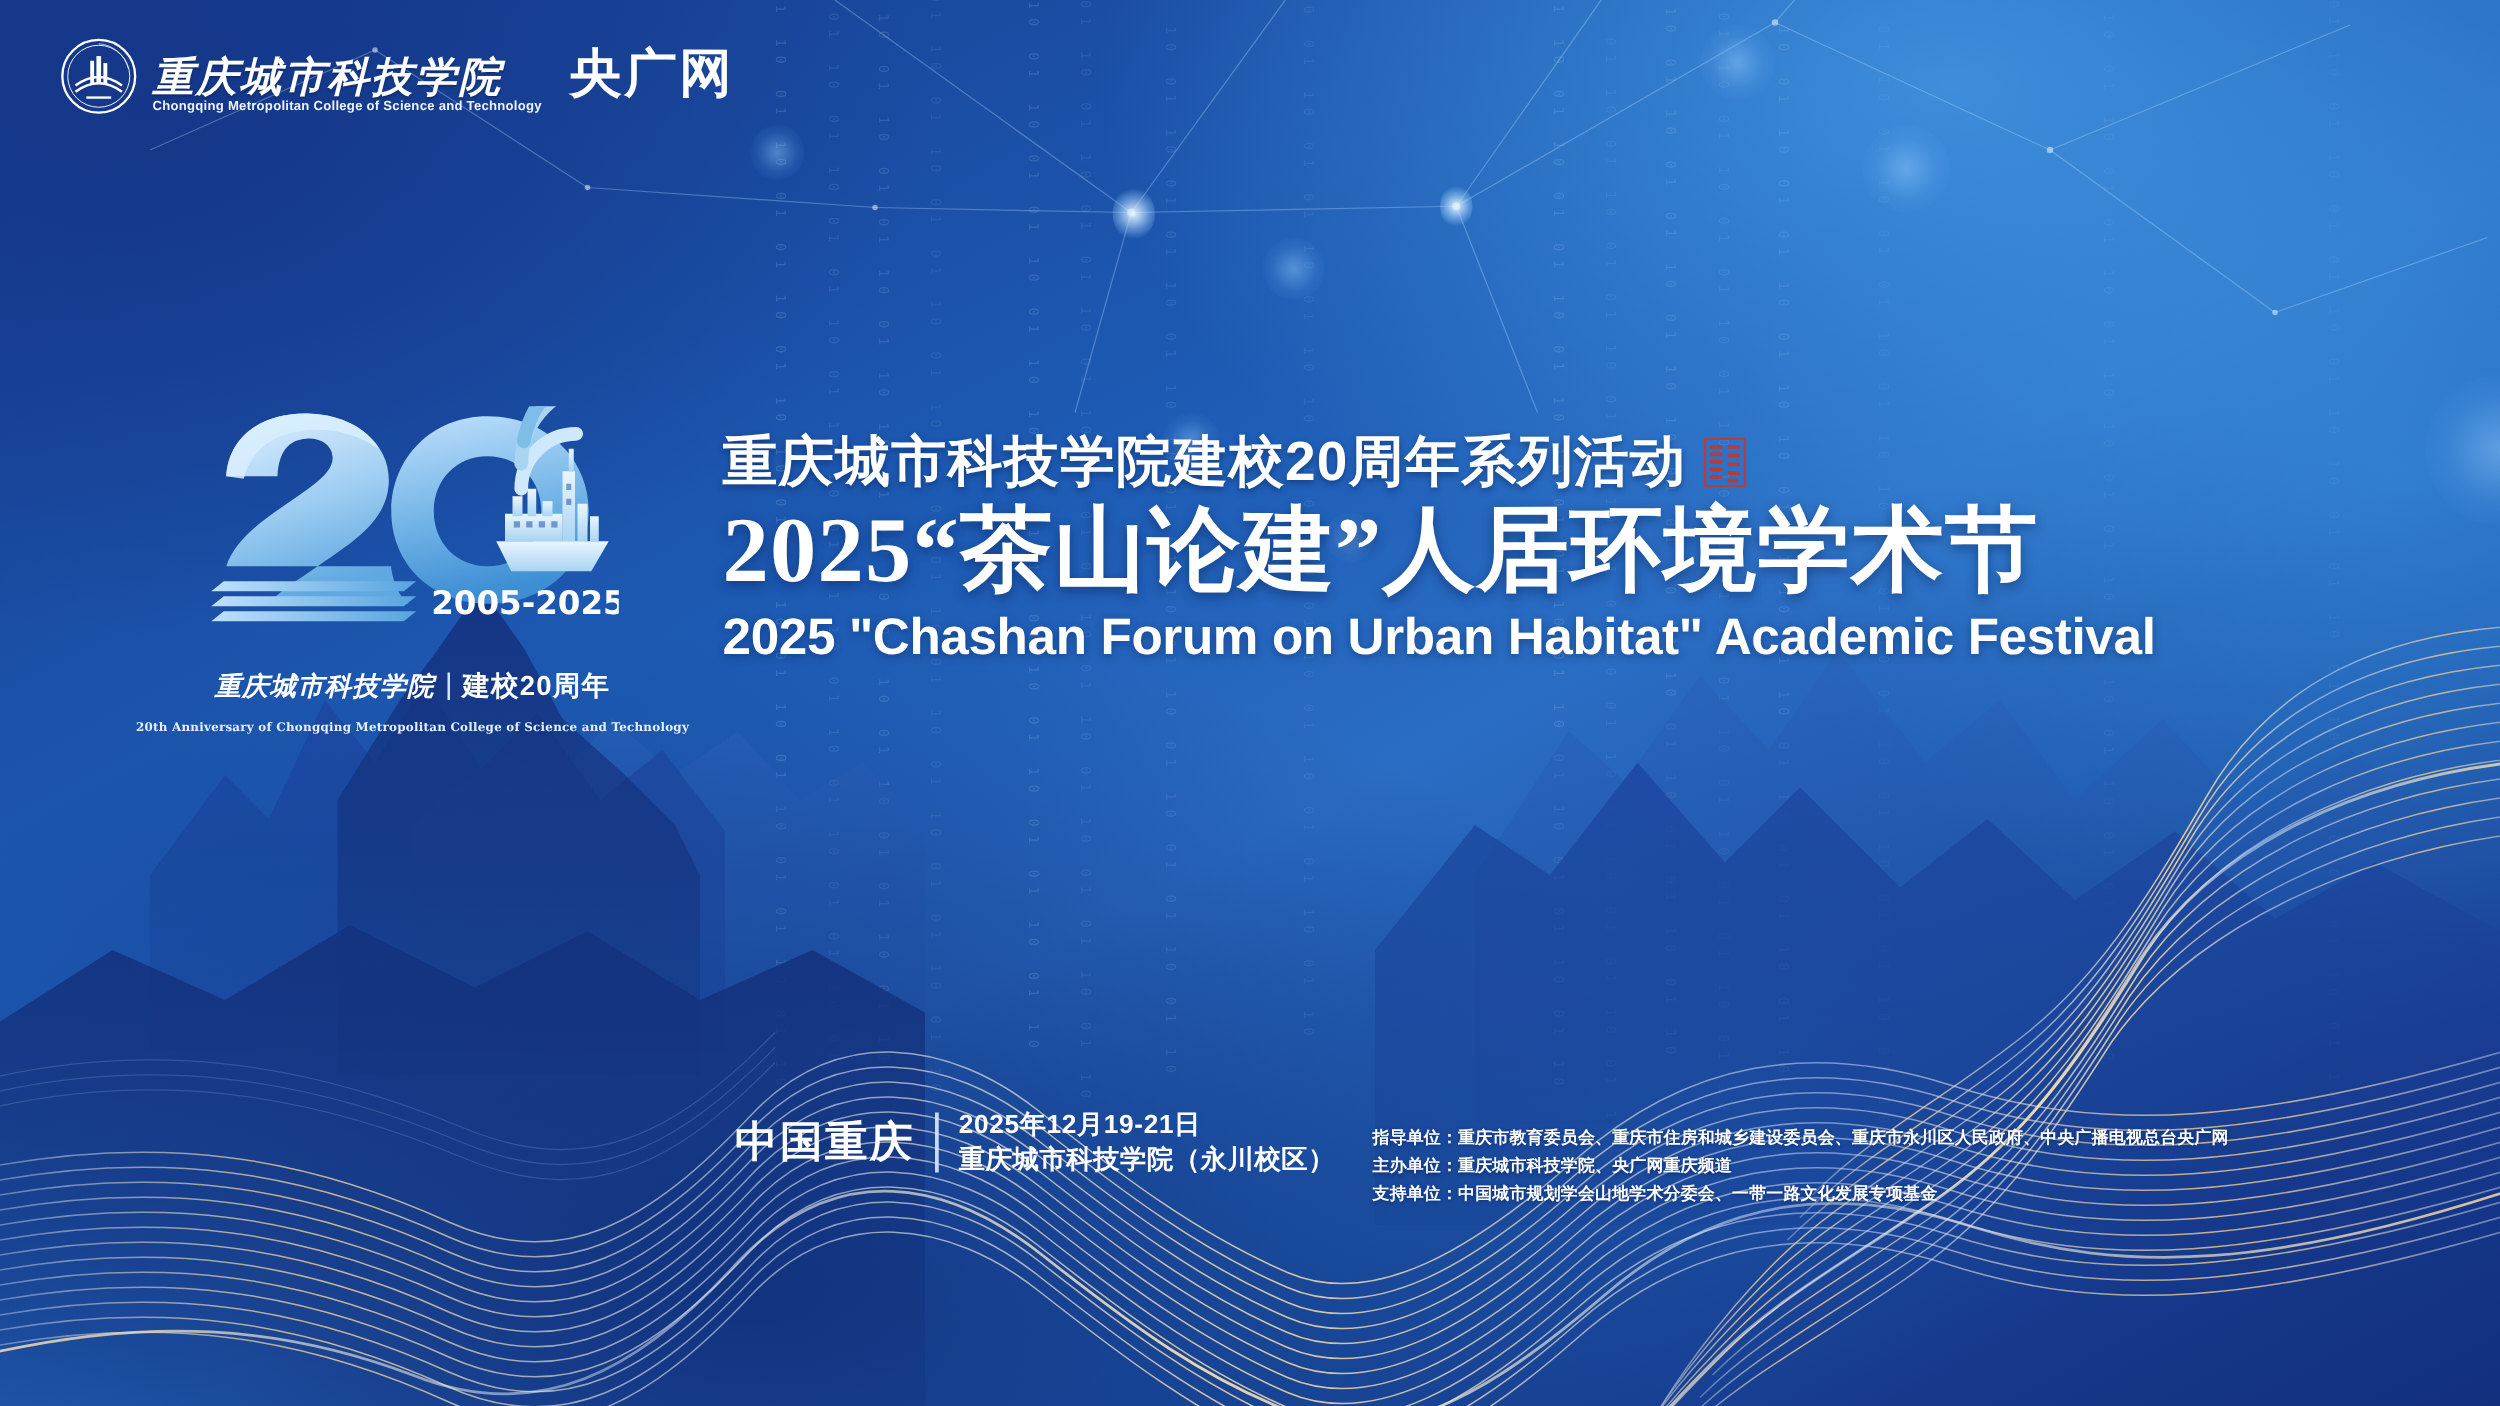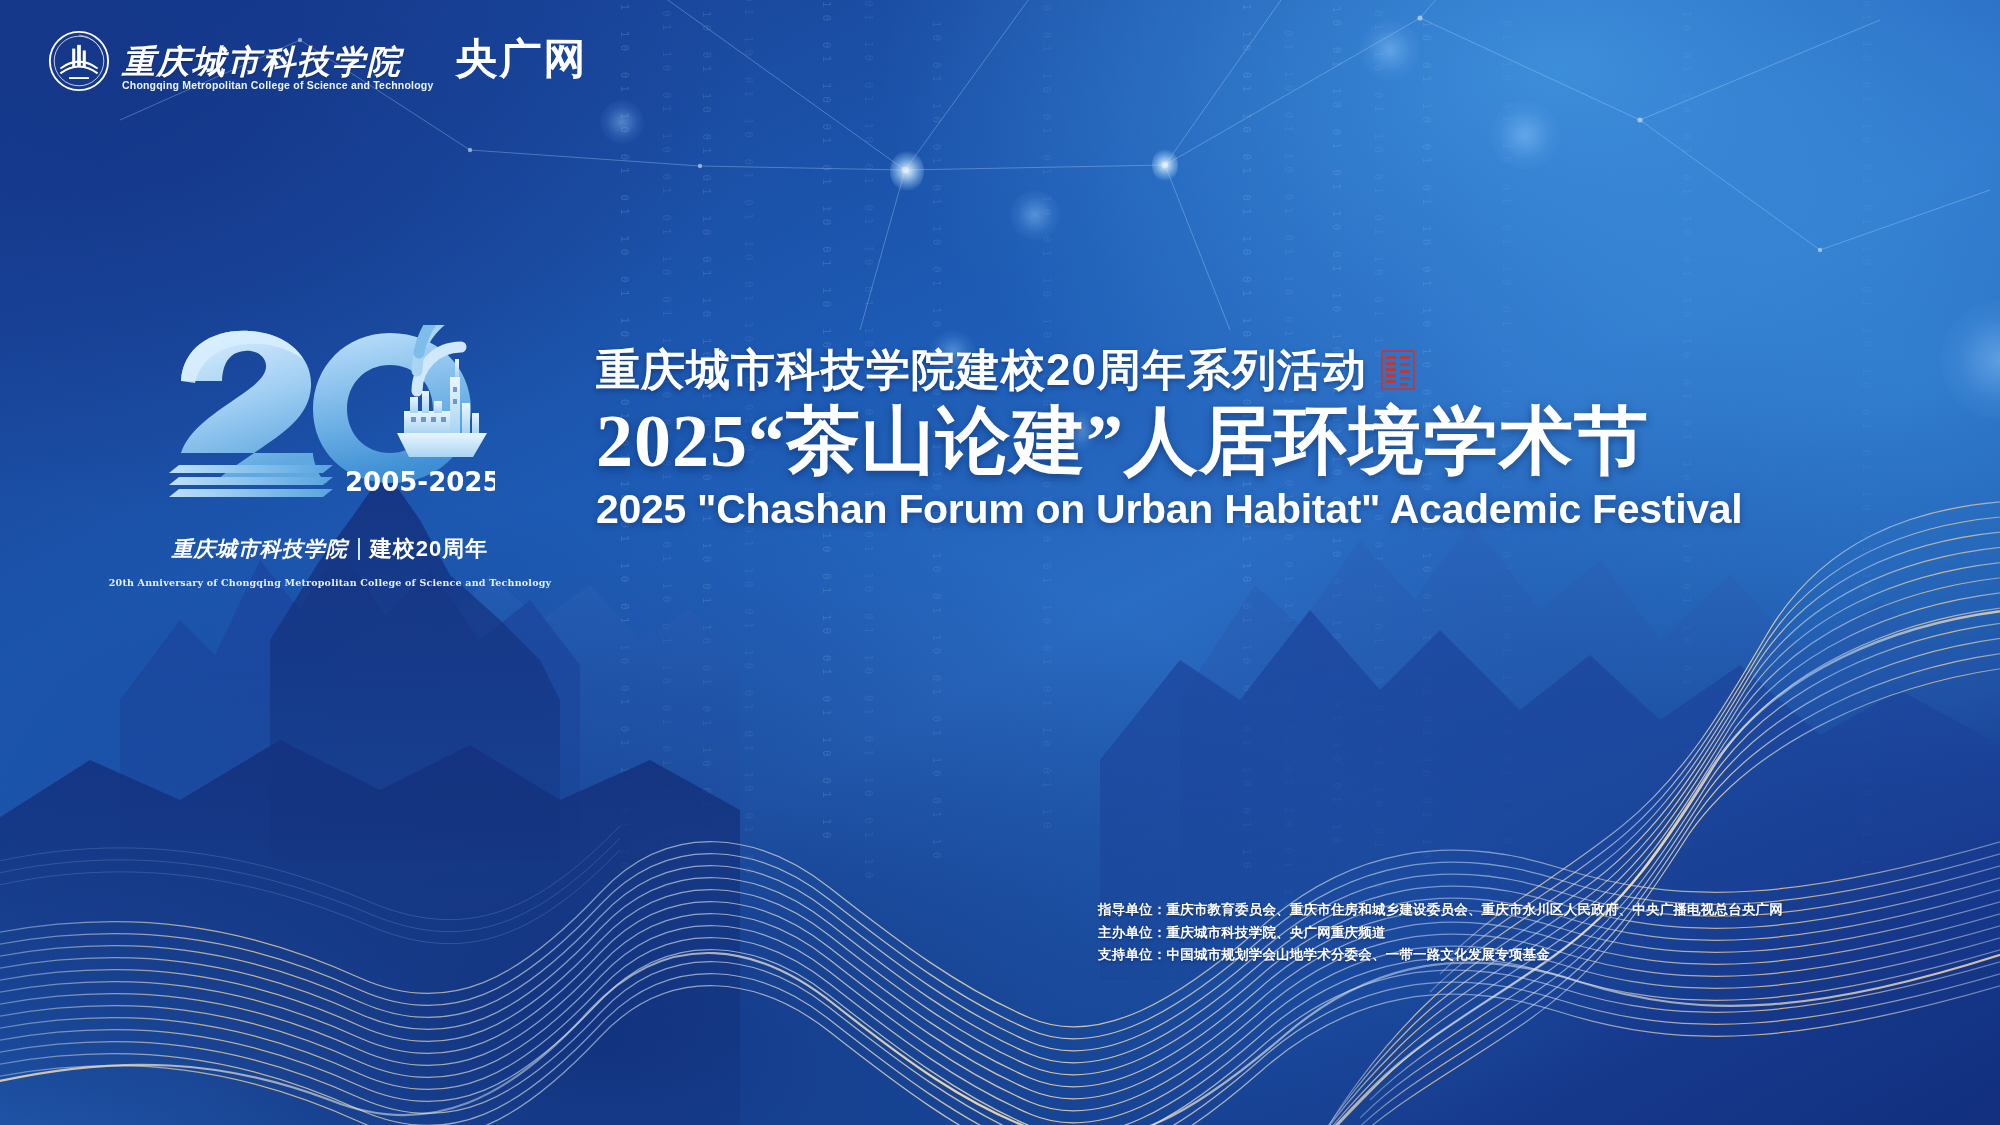--- a/index.html
+++ b/index.html
@@ -88,21 +88,21 @@
   .anniv-cn-b {
     font-size:22px; color:#ffffff; font-weight:bold; letter-spacing:1px;
   }
   .anniv-en {
     margin-top:13px; font-size:9.5px; color:#e3efff; letter-spacing:0.2px;
     font-family:"DejaVu Serif","Liberation Serif",serif; font-weight:bold;
     white-space:nowrap;
   }
 
   
-  #title-block { position:absolute; left:596px; top:346px; z-index:35; }
+  #title-block { position:absolute; left:578px; top:346px; z-index:35; }
 
   .kicker-row { display:flex; align-items:center; gap:14px; }
   .kicker {
     font-size:44px; font-weight:bold; color:#ffffff;
     letter-spacing:1px; line-height:1.08;
     text-shadow:0 2px 5px rgba(4,24,70,0.45);
   }
   .seal { width:34px; height:40px; }
 
   .headline {
@@ -431,20 +431,28 @@
           <rect x="19" y="27" width="10" height="3"></rect>
           <rect x="19" y="33" width="8" height="3"></rect>
         </g>
       </svg>
     </div>
 
     <div class="headline">2025“茶山论建”人居环境学术节</div>
     <div class="headline-en">2025 "Chashan Forum on Urban Habitat" Academic Festival</div>
   </div>
 
+  <div id="footer-left">
+    <div class="city">中国重庆</div>
+    <div class="vbar"></div>
+    <div class="when">
+      <div>2025年12月19-21日</div>
+      <div>重庆城市科技学院（永川校区）</div>
+    </div>
+  </div>
 
   <div id="footer-right">
     <div class="org-line">指导单位：重庆市教育委员会、重庆市住房和城乡建设委员会、重庆市永川区人民政府、中央广播电视总台央广网</div>
     <div class="org-line">主办单位：重庆城市科技学院、央广网重庆频道</div>
     <div class="org-line">支持单位：中国城市规划学会山地学术分委会、一带一路文化发展专项基金</div>
   </div>
 
 </div>
 
 </body></html>

